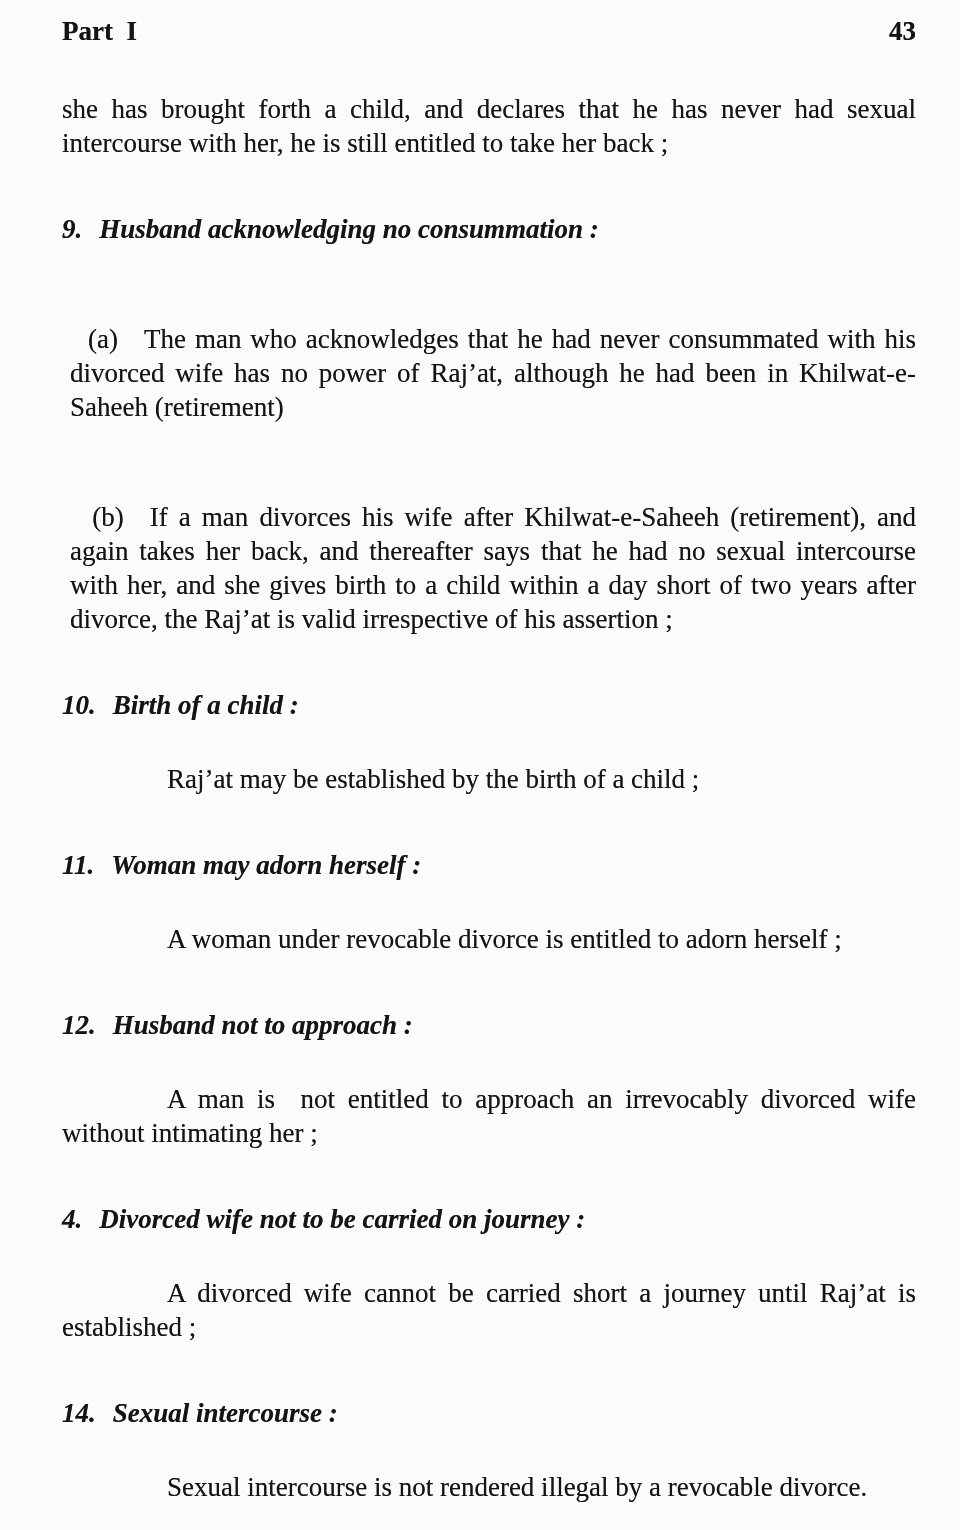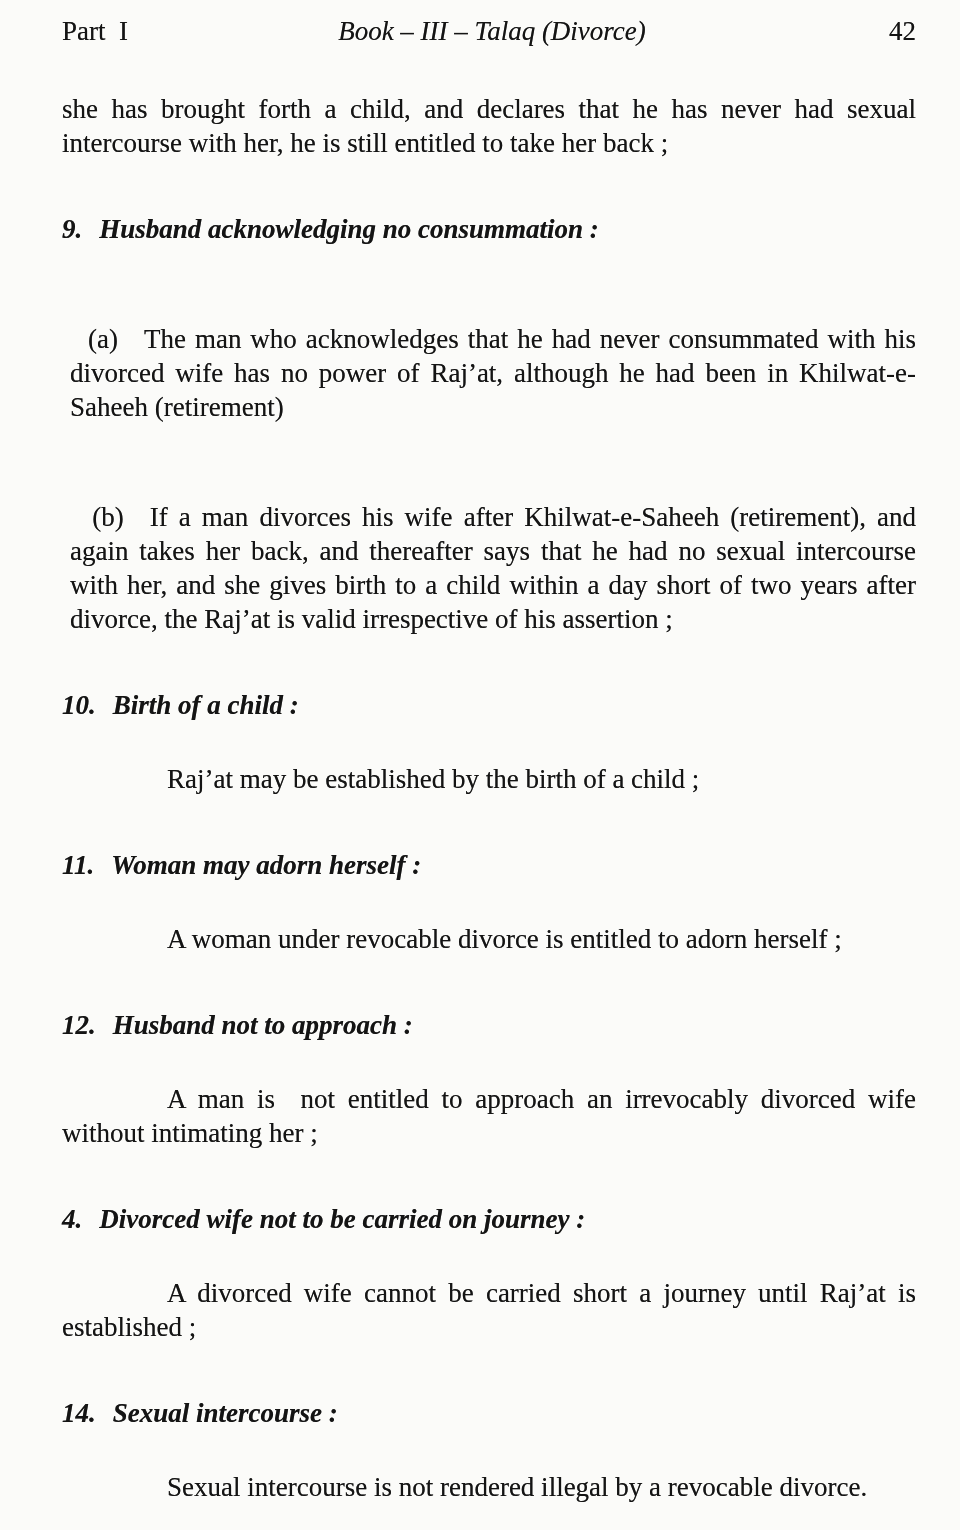--- a/index.html
+++ b/index.html
@@ -13,20 +13,21 @@
     font-size: 27px;
     line-height: 34px;
     padding: 14px 44px 30px 62px;
     overflow: hidden;
     text-shadow: 0 0 0.5px rgba(20,20,20,0.6);
   }
   .page-header {
     display: flex;
     align-items: flex-start;
     justify-content: space-between;
+    font-weight: bold;
   }
   .part-label { white-space: pre; }
   .book-title { font-style: italic; flex: 1; text-align: center; }
   .page-number { min-width: 60px; text-align: right; }
 
   .intro {
     margin: 44px 0 8px 0;
     text-align: justify;
     text-indent: 0;
   }
@@ -45,22 +46,21 @@
     white-space: pre-wrap;
   }
   .para.sub { margin-top: 42px; margin-left: 8px; }
   .plabel { margin-right: 26px; }
 </style>
 </head>
 <body>
 
 <header class="page-header">
   <span class="part-label">Part  I</span>
-  <span class="book-title">Book – III – Talaq (Divorce)</span>
-  <span class="page-number">42</span>
+  <span class="page-number">43</span>
 </header>
 
 <p class="intro">she has brought forth a child, and declares that he has never had sexual intercourse with her, he is still entitled to take her back ;</p>
 
 <h2 class="section-heading">
   <span class="section-number">9.</span><span>Husband acknowledging no consummation :</span>
 </h2>
 <p class="para sub">
   <span class="plabel">(a)</span><span>The man who acknowledges that he had never consummated with his divorced wife has no power of Raj’at, although he had been in Khilwat-e-Saheeh (retirement)</span>
 </p>

